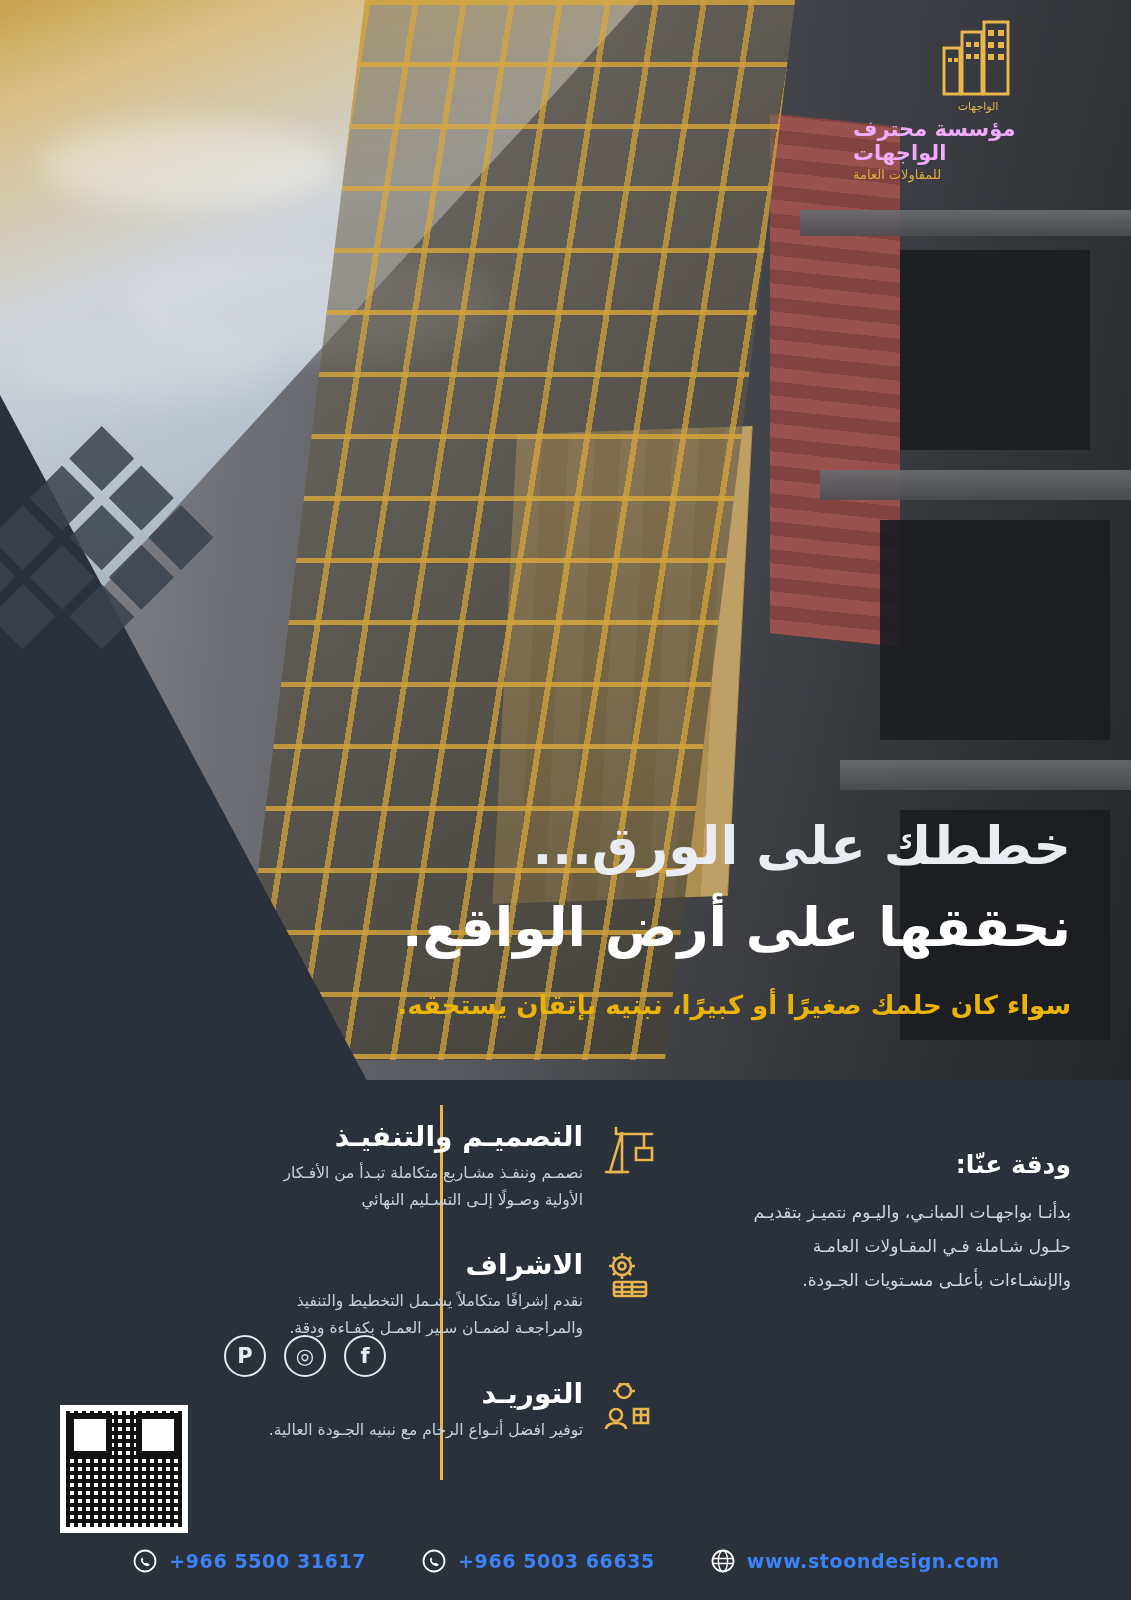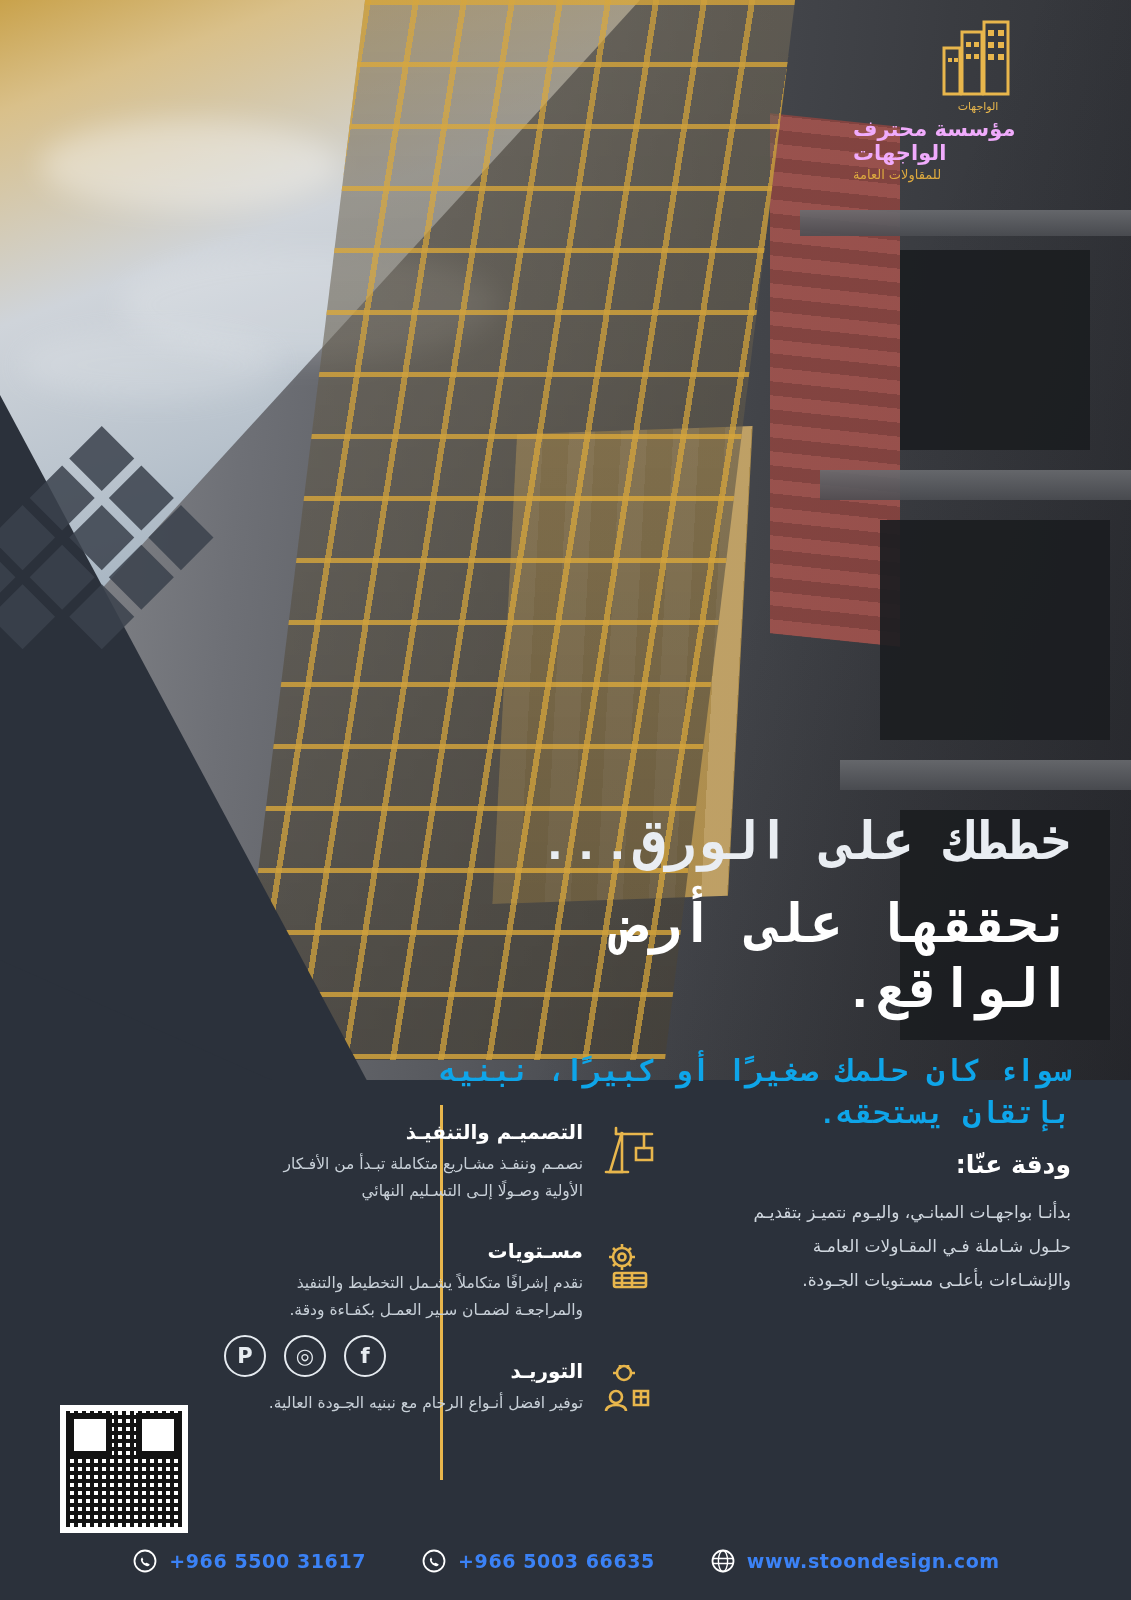--- a/index.html
+++ b/index.html
@@ -134,33 +134,32 @@
     font-size: 13px; color: #dca93f; margin-top: 2px;
   }
 
   
   .headline {
     position: absolute;
     right: 60px; top: 815px;
     width: 700px;
     text-align: right;
     direction: rtl;
-    font-family: Liberation Mono, monospace;
   }
   .h-line1 {
     font-size: 52px; font-weight: 700; color: #e9edf2;
     letter-spacing: 0px; line-height: 1.2;
   }
   .h-line2 {
     font-size: 54px; font-weight: 700; color: #ffffff;
     margin-top: 19px; line-height: 1.2;
   }
   .h-sub {
     margin-top: 26px;
-    font-size: 30px; font-weight: 700; color: #0ea5e9;
+    font-size: 26px; font-weight: 700; color: #eab308;
     line-height: 1.4;
   }
 
   
   .divider {
     position: absolute;
     left: 440px; top: 1105px;
     width: 3px; height: 375px;
     background: #e8b64c;
   }
@@ -187,21 +186,21 @@
   }
   .svc {
     display: flex;
     align-items: flex-start;
     justify-content: flex-start;
     gap: 14px;
     margin-bottom: 34px;
   }
   .svc-text { flex: 1; text-align: right; }
   .svc-title {
-    font-size: 20px; font-weight: 700; color: #ffffff; letter-spacing: 1px;
+    font-size: 28px; font-weight: 700; color: #ffffff; letter-spacing: 1px;
     margin-bottom: 7px;
   }
   .svc-desc {
     font-size: 15.5px; line-height: 1.75; color: #c8d0d8;
   }
   .svc-icon {
     width: 64px; height: 60px; flex: 0 0 64px;
     display: flex; align-items: center; justify-content: center;
   }
 
@@ -364,21 +363,21 @@
           <g stroke="#e8b64c" stroke-width="2.6" fill="none">
             <circle cx="22" cy="16" r="9"></circle>
             <circle cx="22" cy="16" r="3.5"></circle>
             <path d="M22 3 L22 7 M22 25 L22 29 M9 16 L13 16 M31 16 L35 16 M13 7 L16 10 M28 22 L31 25 M31 7 L28 10 M16 22 L13 25"></path>
             <rect x="14" y="32" width="32" height="14" rx="2"></rect>
             <path d="M14 37 L46 37 M14 42 L46 42 M22 32 L22 46 M32 32 L32 46"></path>
           </g>
         </svg>
       </div>
       <div class="svc-text">
-        <div class="svc-title">مسـتويات</div>
+        <div class="svc-title">الاشراف</div>
         <div class="svc-desc">نقدم إشرافًا متكاملاً يشـمل التخطيط والتنفيذ والمراجعـة لضمـان سـير العمـل بكفـاءة ودقة.</div>
       </div>
     </div>
 
     <div class="svc">
       <div class="svc-icon">
         <svg width="58" height="56" viewBox="0 0 58 56" aria-hidden="true">
           <g stroke="#e8b64c" stroke-width="2.6" fill="none">
             <circle cx="24" cy="12" r="7"></circle>
             <path d="M20 8 L20 4 M28 8 L28 4 M17 12 L13 12 M35 12 L31 12"></path>

